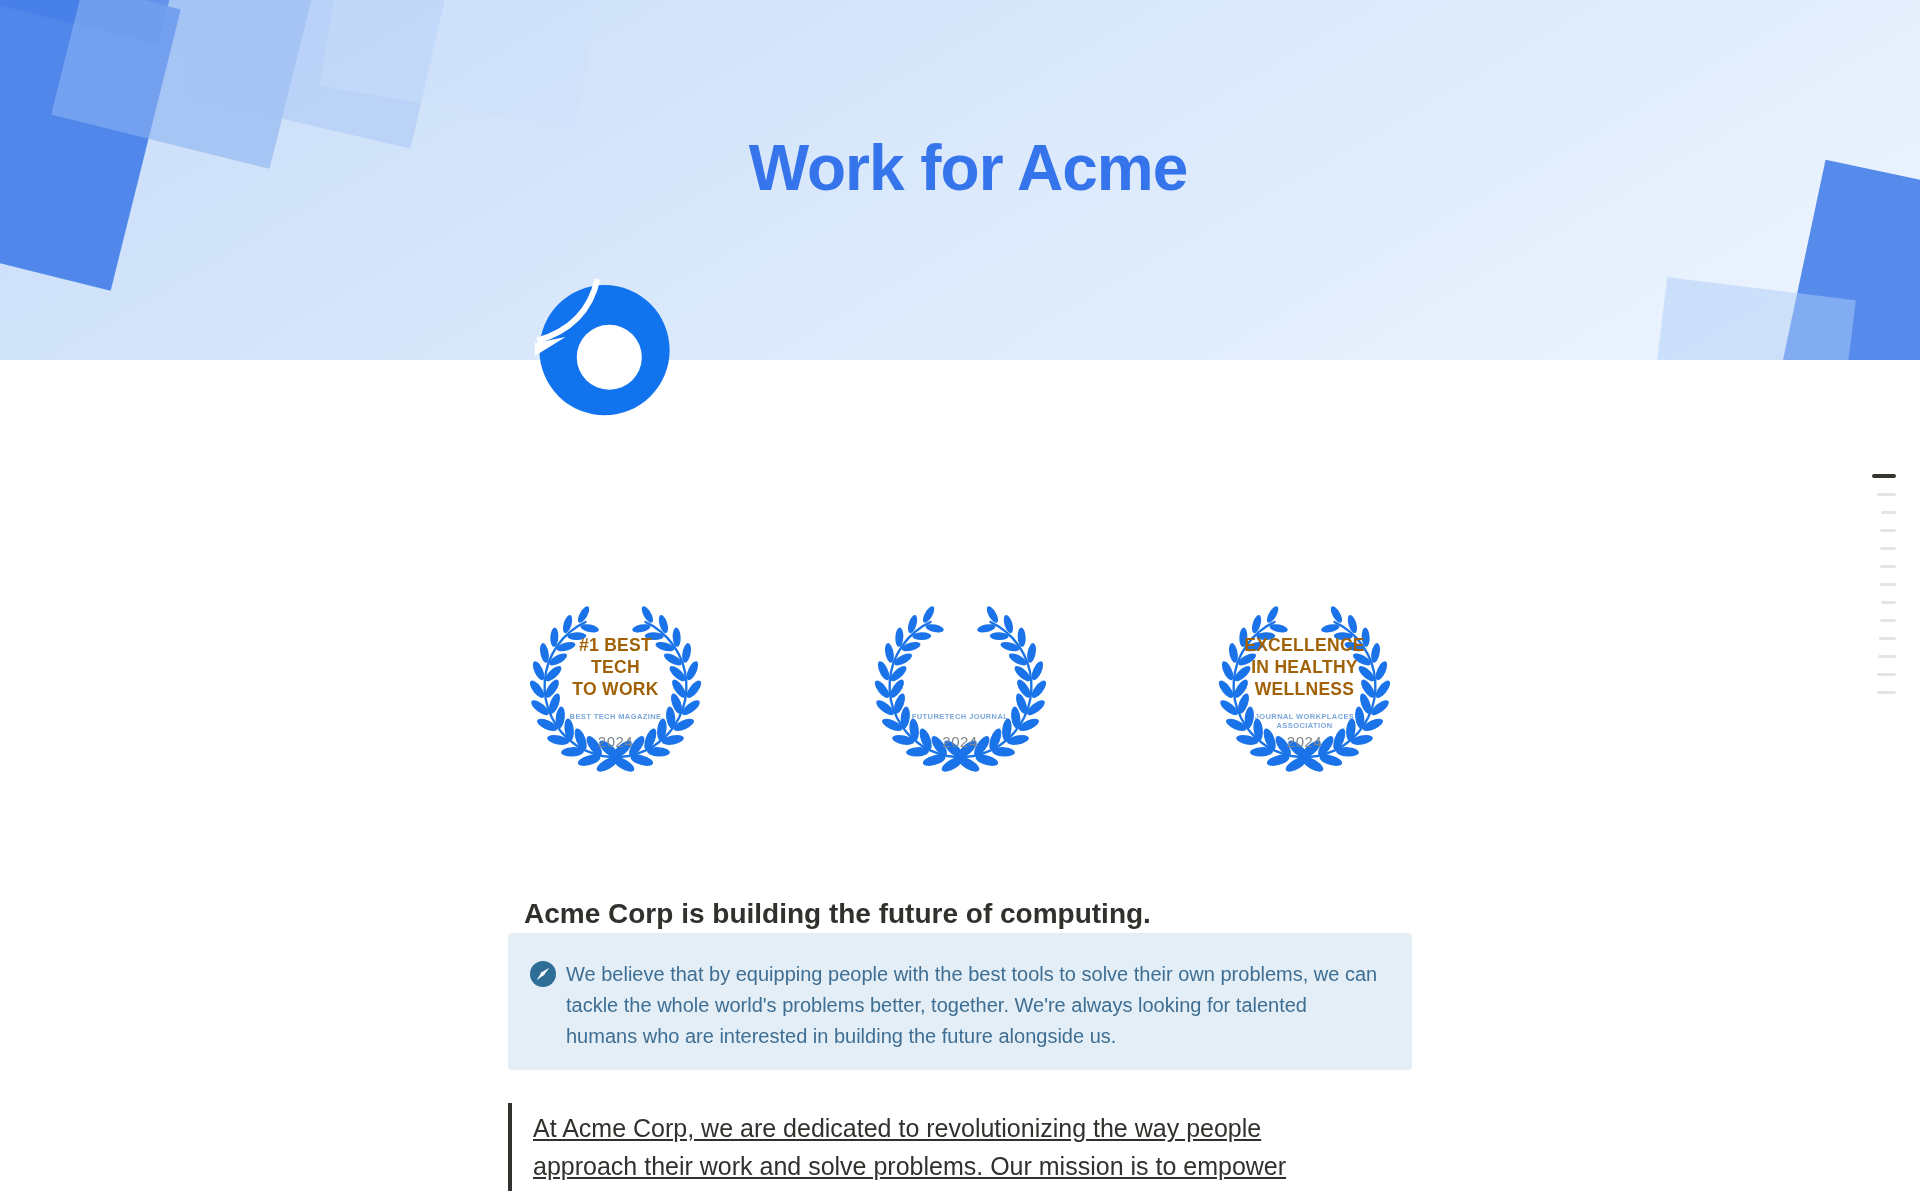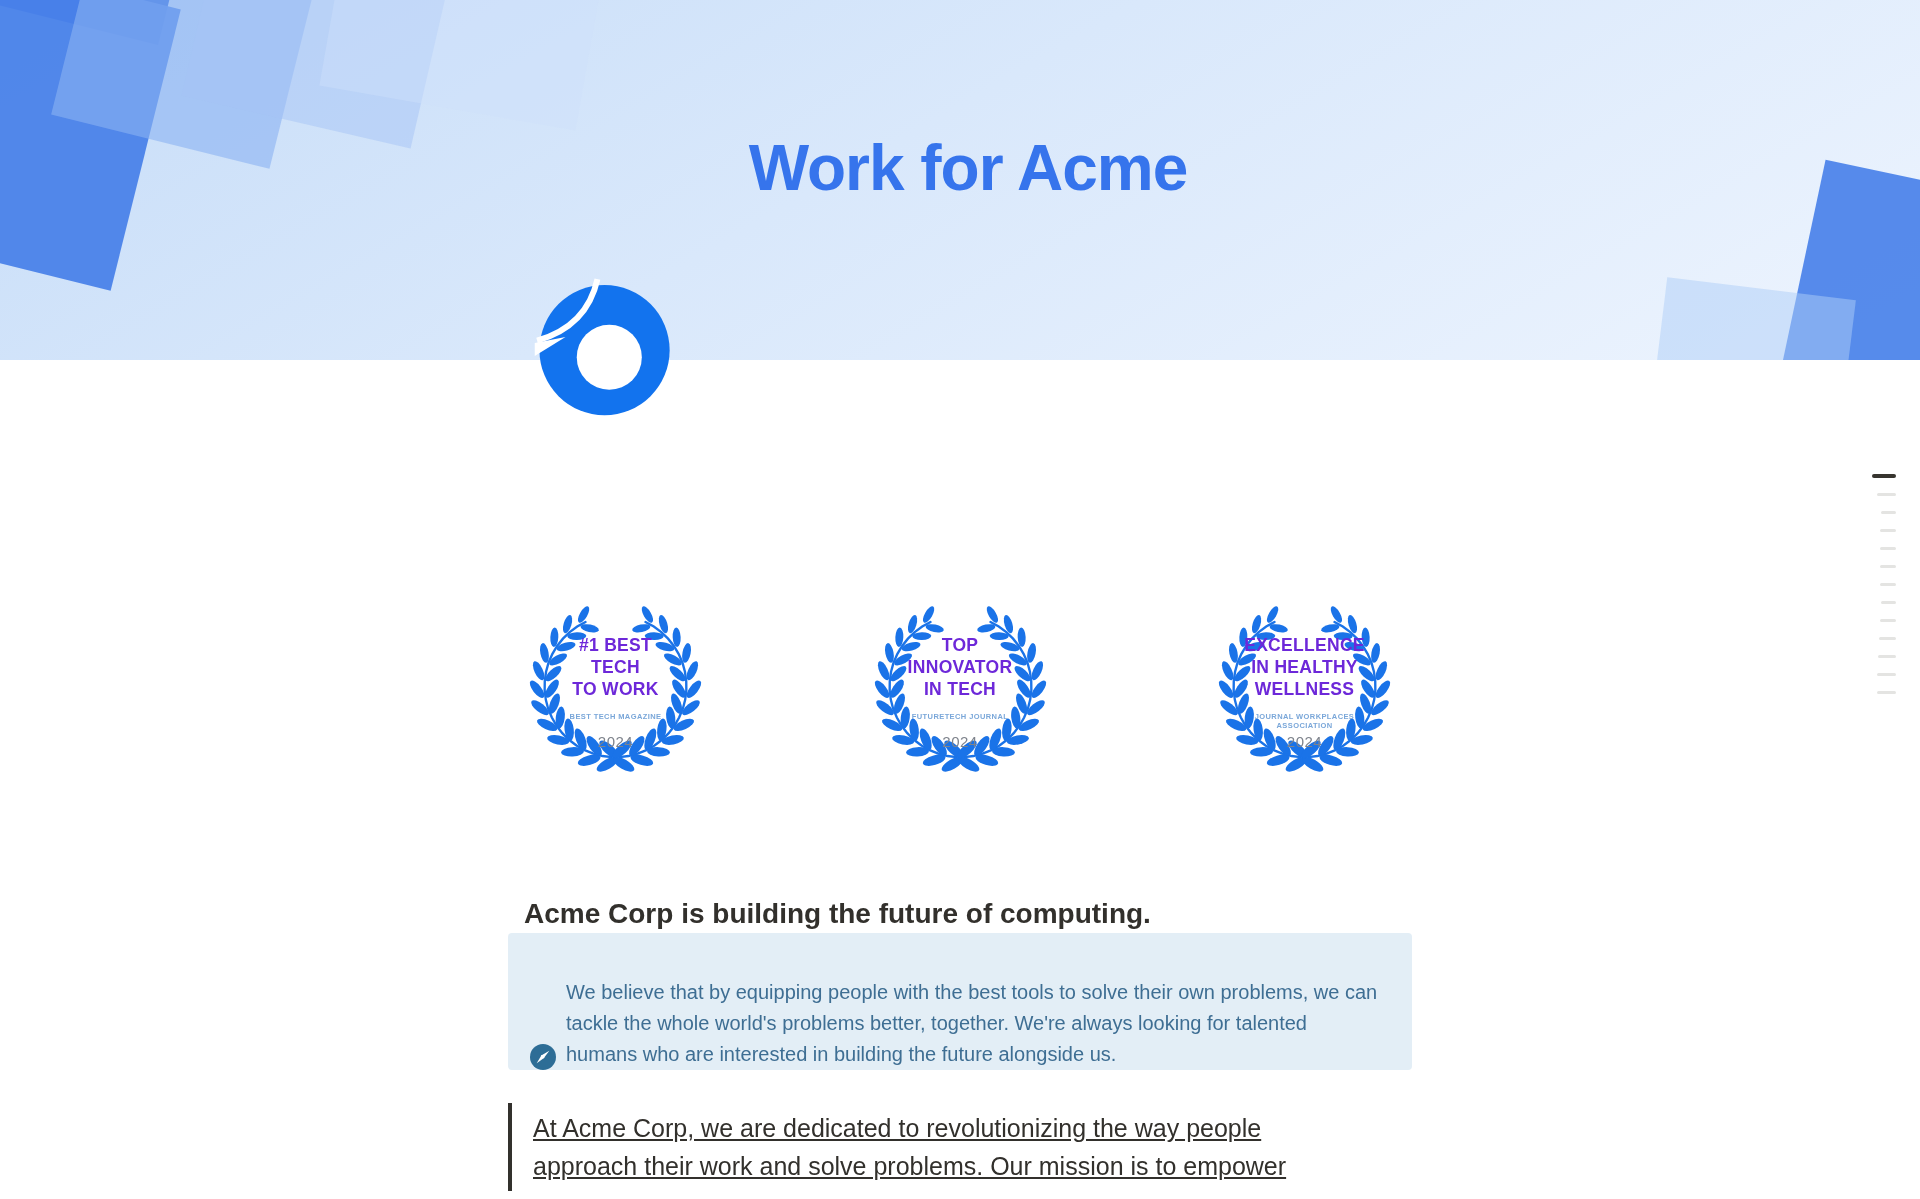--- a/index.html
+++ b/index.html
@@ -34,40 +34,40 @@
   .page-heading{
     position:absolute;left:0;top:452px;margin:0;width:904px;
     font-size:47px;font-weight:bold;letter-spacing:-.5px;color:#32302c;
   }
   
   .badges{position:absolute;left:0;top:598px;width:904px;display:flex;justify-content:space-between;}
   .badge{position:relative;width:215px;height:183px;}
   .badge svg.wreath{position:absolute;left:0;top:0;width:215px;height:183px;}
   .b-lines{
     position:absolute;left:0;top:36px;width:100%;text-align:center;
-    font-size:17.5px;font-weight:bold;line-height:22px;letter-spacing:.3px;color:#6d28d9;
+    font-size:17.5px;font-weight:bold;line-height:22px;letter-spacing:.3px;color:#a16207;
   }
   .b-source{
     position:absolute;left:50%;top:114px;transform:translateX(-50%);
     max-width:118px;text-align:center;
     font-size:7.5px;font-weight:bold;letter-spacing:.4px;line-height:9px;color:#7aa7d9;
   }
   .b-year{
     position:absolute;left:0;top:135px;width:100%;text-align:center;
     font-size:15px;color:#7e838c;letter-spacing:.5px;
   }
   
   .mission-heading{
     position:absolute;left:0;top:882px;margin:16px;width:904px;
     font-size:28px;font-weight:bold;color:#32302c;
   }
   .callout{
     position:absolute;left:0;top:933px;width:904px;height:137px;box-sizing:border-box;
     background:#e3eef6;border-radius:4px;
-    display:flex;align-items:flex-end;
+    display:flex;align-items:flex-start;
     padding:26px 30px 0 22px;
   }
   .callout .ic{flex:0 0 26px;width:26px;height:26px;margin-right:10px;margin-top:2px;}
   .callout p{
     margin:0;font-size:20px;line-height:31px;color:#3e6e93;
   }
   .quote{
     position:absolute;left:0;top:1103px;width:820px;
     border-left:4px solid #33312d;padding:6px 0 6px 21px;box-sizing:border-box;
   }
@@ -217,25 +217,20 @@
           <ellipse cx="0" cy="0" rx="9.526363636363635" ry="3.901272727272727" fill="#1a73e8" transform="translate(157.8 70.3) rotate(-137.5)"></ellipse>
           <ellipse cx="0" cy="0" rx="9.297272727272727" ry="3.807454545454545" fill="#1a73e8" transform="translate(166.1 51.0) rotate(-79.1)"></ellipse>
           <ellipse cx="0" cy="0" rx="9.297272727272727" ry="3.807454545454545" fill="#1a73e8" transform="translate(153.4 57.0) rotate(-151.1)"></ellipse>
           <ellipse cx="0" cy="0" rx="9.068181818181817" ry="3.713636363636363" fill="#1a73e8" transform="translate(156.9 36.3) rotate(-92.7)"></ellipse>
           <ellipse cx="0" cy="0" rx="9.068181818181817" ry="3.713636363636363" fill="#1a73e8" transform="translate(146.0 45.1) rotate(-164.7)"></ellipse>
           <ellipse cx="0" cy="0" rx="8.83909090909091" ry="3.6198181818181814" fill="#1a73e8" transform="translate(144.6 24.2) rotate(-106.4)"></ellipse>
           <ellipse cx="0" cy="0" rx="8.83909090909091" ry="3.6198181818181814" fill="#1a73e8" transform="translate(136.0 35.3) rotate(-178.4)"></ellipse>
           <ellipse cx="0" cy="0" rx="8.61" ry="3.526" fill="#1a73e8" transform="translate(129.7 15.3) rotate(-120.0)"></ellipse>
           <ellipse cx="0" cy="0" rx="8.61" ry="3.526" fill="#1a73e8" transform="translate(124.0 28.1) rotate(-192.0)"></ellipse>
         </svg>
-      <div class="b-lines">
-        <div>TOP</div>
-        <div>INNOVATOR</div>
-        <div>IN TECH</div>
-      </div>
       <div class="b-source">FUTURETECH JOURNAL</div>
       <div class="b-year">2024</div>
     </div>
 
     <div class="badge">
       <svg class="wreath" viewBox="0 0 200 170">
           <polyline points="96.5,147.9 87.9,146.9 79.4,144.7 71.3,141.4 63.7,137.1 56.7,131.8 50.5,125.6 45.2,118.7 40.8,111.1 37.4,103.1 35.2,94.6 34.1,85.9 34.2,77.2 35.4,68.5 37.7,60.1 41.2,52.0 45.7,44.5 51.1,37.7 57.4,31.6 64.4,26.4 72.1,22.2" fill="none" stroke="#1a73e8" stroke-width="2.2" stroke-linecap="round"></polyline>
           <ellipse cx="0" cy="0" rx="11.13" ry="4.558" fill="#1a73e8" transform="translate(92.4 154.6) rotate(150.0)"></ellipse>
           <ellipse cx="0" cy="0" rx="11.13" ry="4.558" fill="#1a73e8" transform="translate(93.8 140.7) rotate(222.0)"></ellipse>
           <ellipse cx="0" cy="0" rx="10.90090909090909" ry="4.464181818181817" fill="#1a73e8" transform="translate(75.5 150.8) rotate(163.6)"></ellipse>

